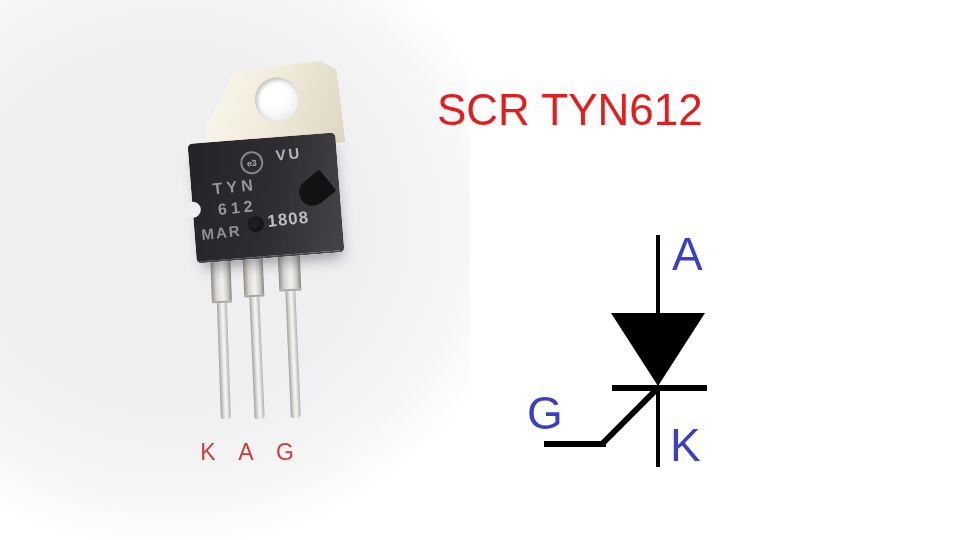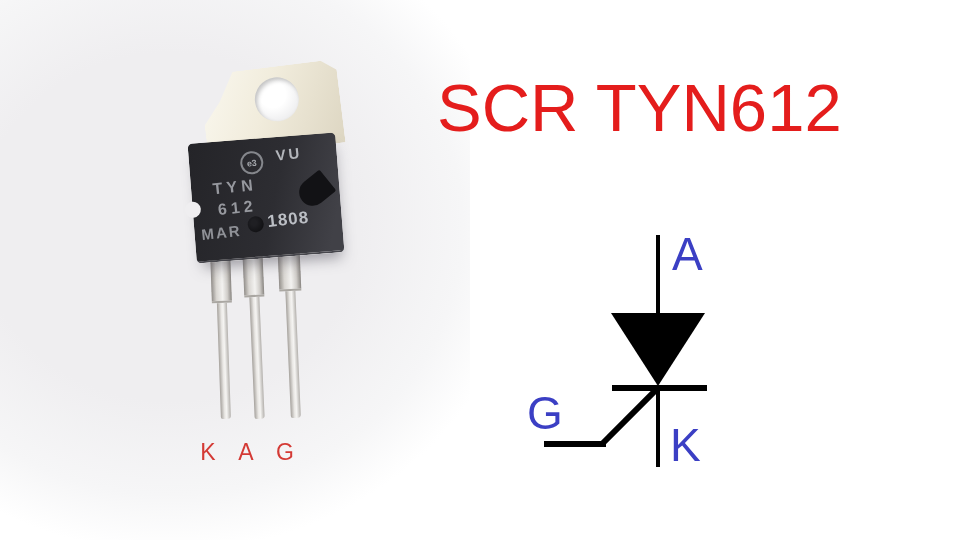--- a/index.html
+++ b/index.html
@@ -76,21 +76,21 @@
     border-radius:0 0 3px 2px;
   }
   
   .pin-label{
     position:absolute;width:22px;text-align:center;top:439px;
     font-size:23px;color:var(--pin-label-red);z-index:4;
   }
   .pin-k{left:197px;} .pin-a{left:235px;} .pin-g{left:274px;}
   
   .title{
-    position:absolute;left:437px;top:74px;font-size:67px;line-height:1;
+    position:absolute;left:437px;top:88px;font-size:44px;line-height:1;
     color:var(--title-red);white-space:nowrap;text-align:center;
   }
   
   .sym{position:absolute;background:var(--symbol-black);}
   .sym-anode-line{left:656px;top:235px;width:4px;height:80px;}
   .sym-triangle{
     position:absolute;left:611px;top:313px;width:0;height:0;background:none;
     border-left:47px solid transparent;border-right:47px solid transparent;
     border-top:73px solid var(--symbol-black);
   }

